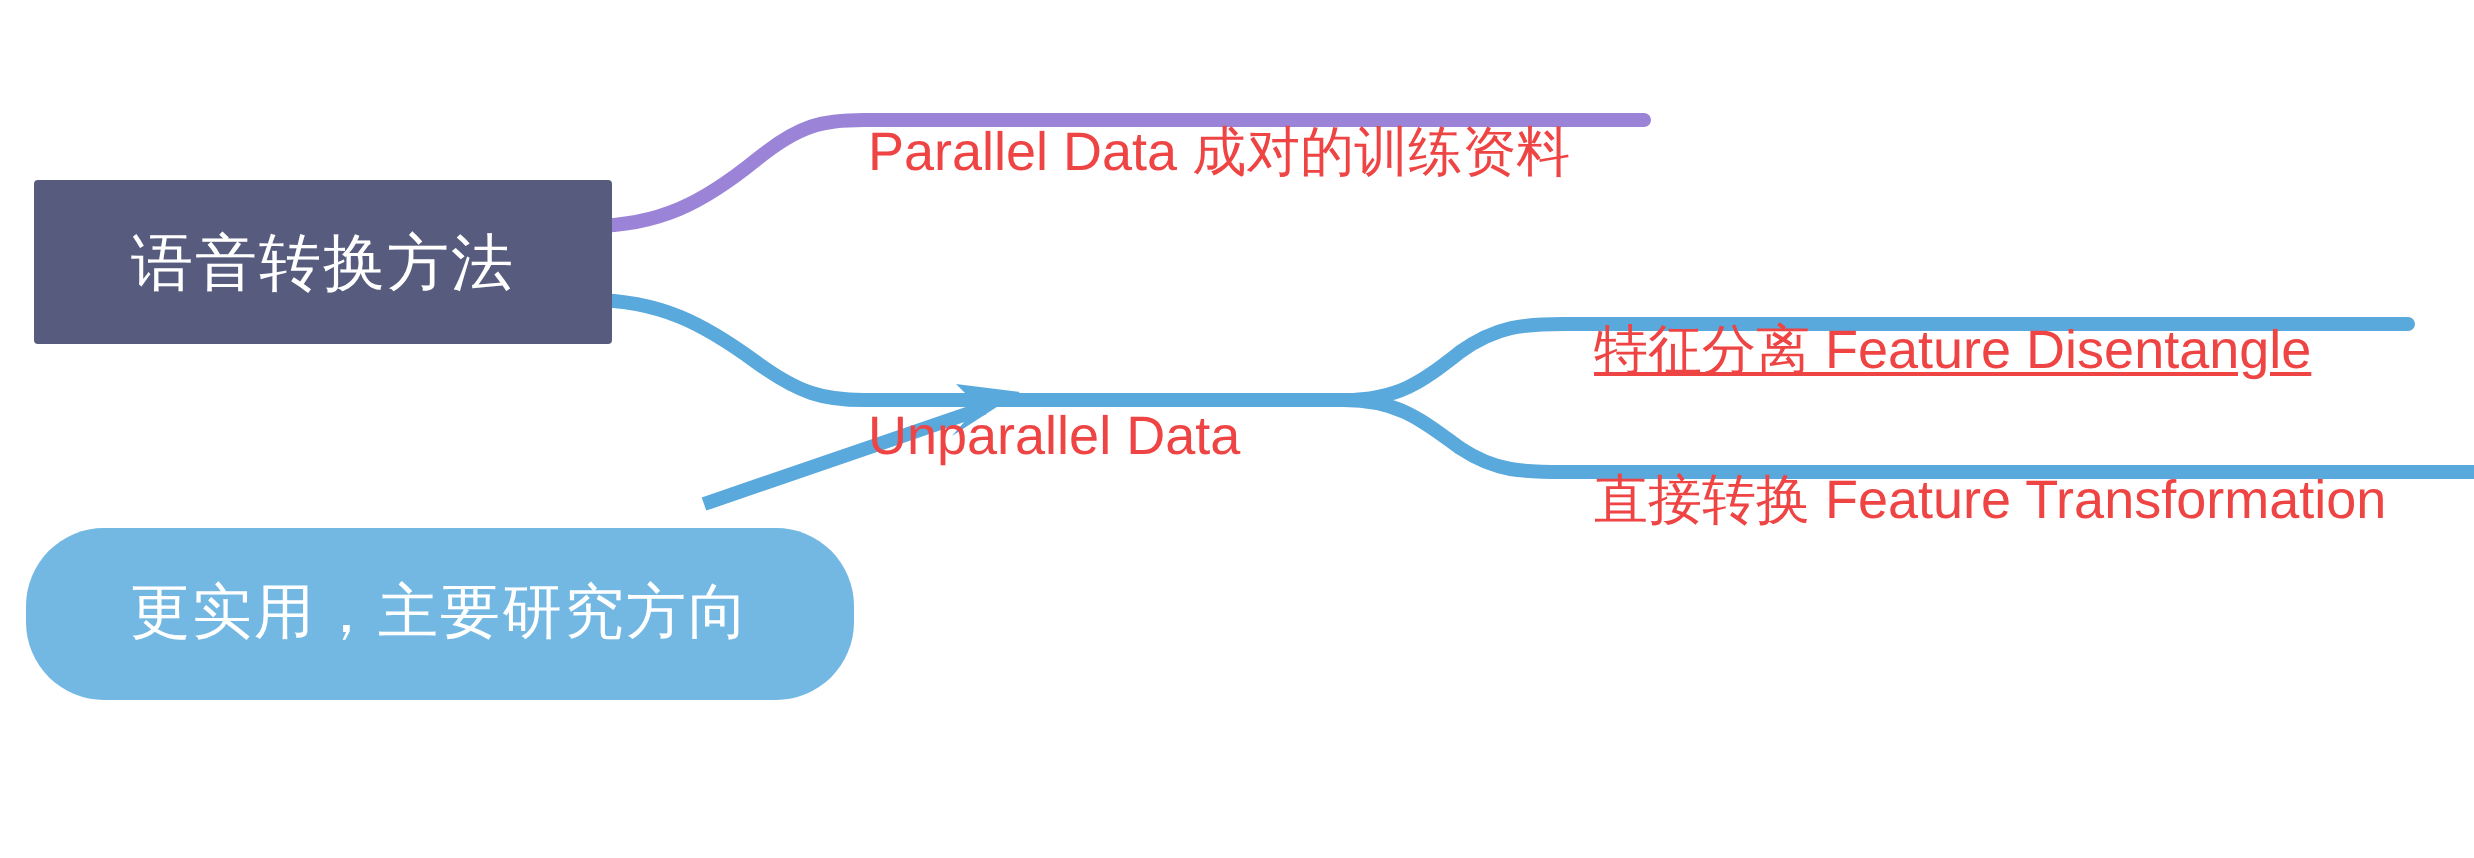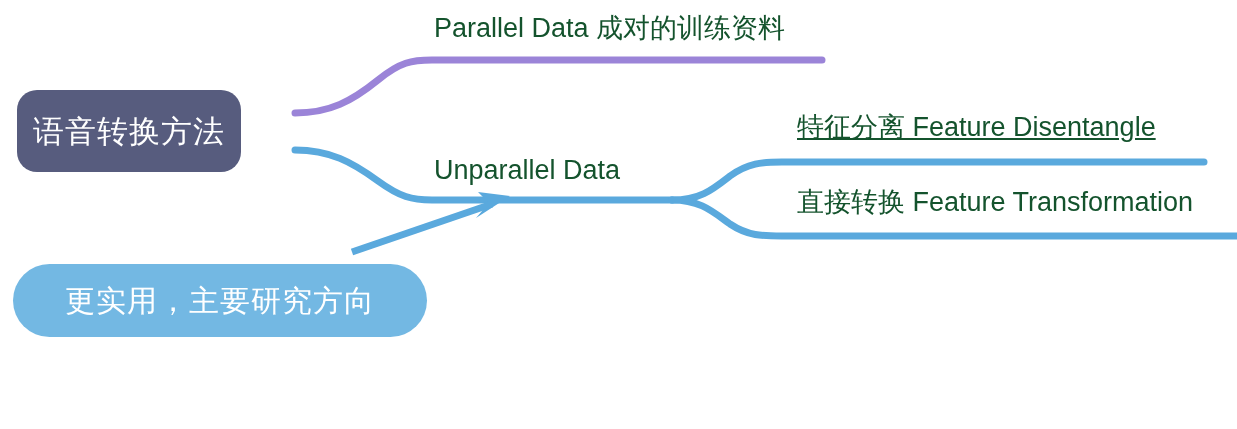--- a/index.html
+++ b/index.html
@@ -25,23 +25,23 @@
     top: 0;
     width: 1237px;
     height: 429px;
   }
 
   
   .root-node {
     position: absolute;
     left: 17px;
     top: 90px;
-    width: 224px;
+    width: 289px;
     height: 82px;
-    border-radius: 20px;
+    border-radius: 2px;
     background: #575c7e;
     display: flex;
     align-items: center;
     justify-content: center;
     box-sizing: border-box;
     z-index: 3;
   }
   .root-node .root-label {
     color: #ffffff;
     font-size: 31px;
@@ -49,45 +49,46 @@
     line-height: 1;
     white-space: nowrap;
   }
 
   
   .callout-pill {
     position: absolute;
     left: 13px;
     top: 264px;
     width: 414px;
-    height: 73px;
+    height: 86px;
     border-radius: 39px;
     background: #73b8e3;
     display: flex;
     align-items: center;
     justify-content: center;
     box-sizing: border-box;
     z-index: 3;
   }
   .callout-pill .callout-label {
     color: #ffffff;
     font-size: 30px;
     letter-spacing: 1px;
     line-height: 1;
     white-space: nowrap;
   }
 
   
   .branch-label {
     position: absolute;
-    color: #14532d;
+    color: #ef4444;
     font-size: 27px;
     line-height: 1;
     white-space: nowrap;
     z-index: 2;
+    margin-top: 48px;
   }
   .lbl-parallel   { left: 434px; top: 15px;  }
   .lbl-unparallel { left: 434px; top: 157px; }
   .lbl-feature    { left: 797px; top: 114px; text-decoration: underline; }
   .lbl-direct     { left: 797px; top: 189px; }
 </style>
 </head>
 <body>
 
 <div id="canvas">

